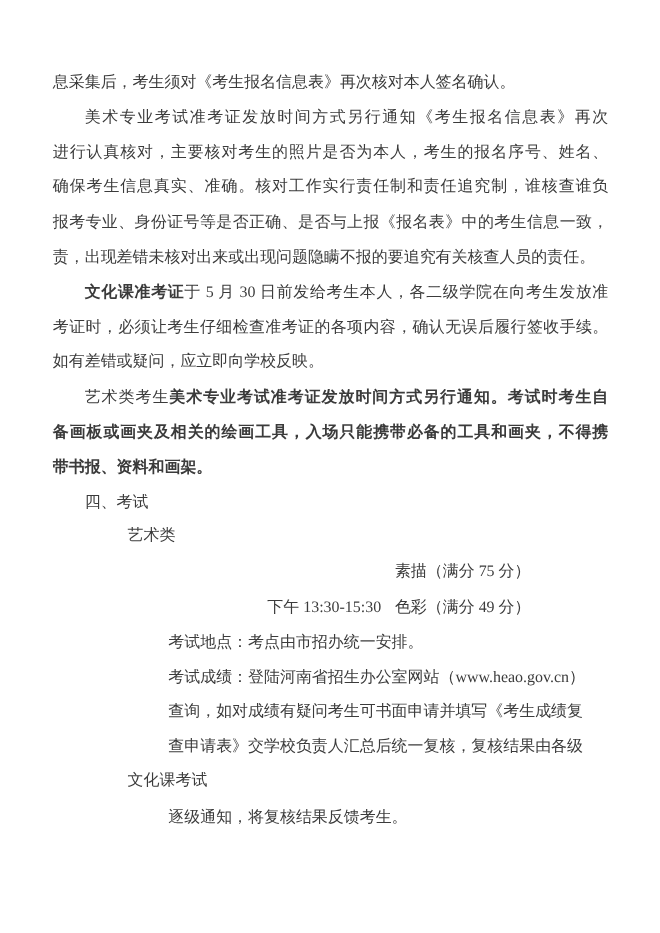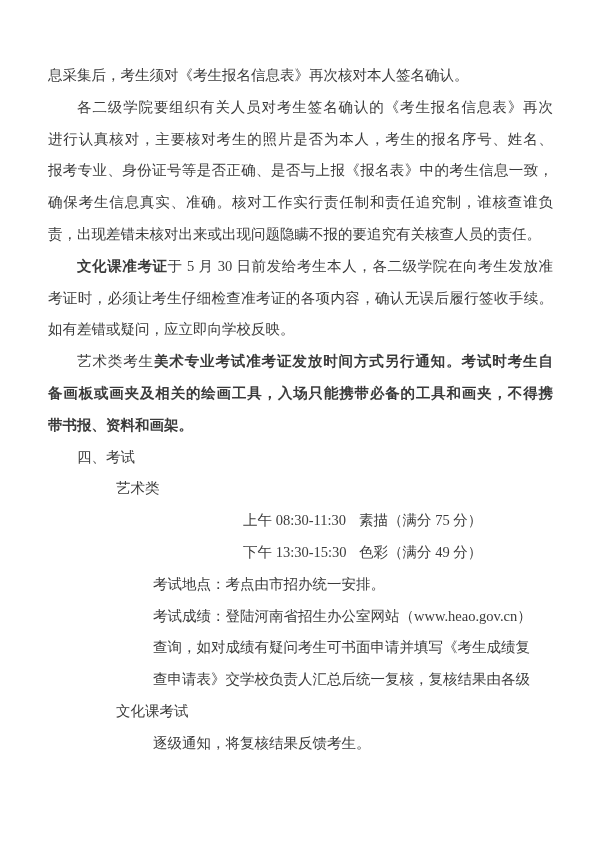--- a/index.html
+++ b/index.html
@@ -23,57 +23,56 @@
   .ln {
     height: 31.8px;
     white-space: nowrap;
     position: relative;
   }
   
   .j { text-align: justify; text-align-last: justify; }
   
   .ind { padding-left: 29px; }
   
-  .off68  { padding-left: 68px; }
+  .off68  { padding-left: 68px; font-family: Liberation Mono, monospace; }
   .off105 { padding-left: 105px; }
   .b { font-weight: bold; }
   
   .col-date    { position: absolute; left: 114px; top: 0; }
   .col-time    { position: absolute; left: 195px; top: 0; }
   .col-subject { position: absolute; left: 311px; top: 0; }
 </style>
 </head>
 <body>
 
 <div class="page">
   <div class="content">
 
     <div class="ln">息采集后，考生须对《考生报名信息表》再次核对本人签名确认。</div>
 
-    <div class="ln j ind">各二级学院要组织有关人员对考生签名确认的《考生报名信息表》再次</div>
+    <div class="ln j ind">美术专业考试准考证发放时间方式另行通知《考生报名信息表》再次</div>
     <div class="ln j">进行认真核对，主要核对考生的照片是否为本人，考生的报名序号、姓名、</div>
+    <div class="ln j">确保考生信息真实、准确。核对工作实行责任制和责任追究制，谁核查谁负</div>
     <div class="ln j">报考专业、身份证号等是否正确、是否与上报《报名表》中的考生信息一致，</div>
-    <div class="ln j">确保考生信息真实、准确。核对工作实行责任制和责任追究制，谁核查谁负</div>
     <div class="ln">责，出现差错未核对出来或出现问题隐瞒不报的要追究有关核查人员的责任。</div>
 
 
     <div class="ln j ind"><span class="b">文化课准考证</span><span>于 5 月 30 日前发给考生本人，各二级学院在向考生发放准</span></div>
     <div class="ln j">考证时，必须让考生仔细检查准考证的各项内容，确认无误后履行签收手续。</div>
     <div class="ln">如有差错或疑问，应立即向学校反映。</div>
 
     <div class="ln j ind"><span>艺术类考生</span><span class="b">美术专业考试准考证发放时间方式另行通知。考试时考生自</span></div>
     <div class="ln j b">备画板或画夹及相关的绘画工具，入场只能携带必备的工具和画夹，不得携</div>
     <div class="ln b">带书报、资料和画架。</div>
 
     <div class="ln ind">四、考试</div>
 
     <div class="ln off68">艺术类</div>
 
     <div class="ln">
-      <span class="col-time">上午 08:30-11:30</span>
       <span class="col-subject">素描（满分 75 分）</span>
     </div>
     <div class="ln">
       <span class="col-time">下午 13:30-15:30</span>
       <span class="col-subject">色彩（满分 49 分）</span>
     </div>
 
     <div class="ln off105">考试地点：考点由市招办统一安排。</div>
 
     <div class="ln off105">考试成绩：登陆河南省招生办公室网站（www.heao.gov.cn）</div>

